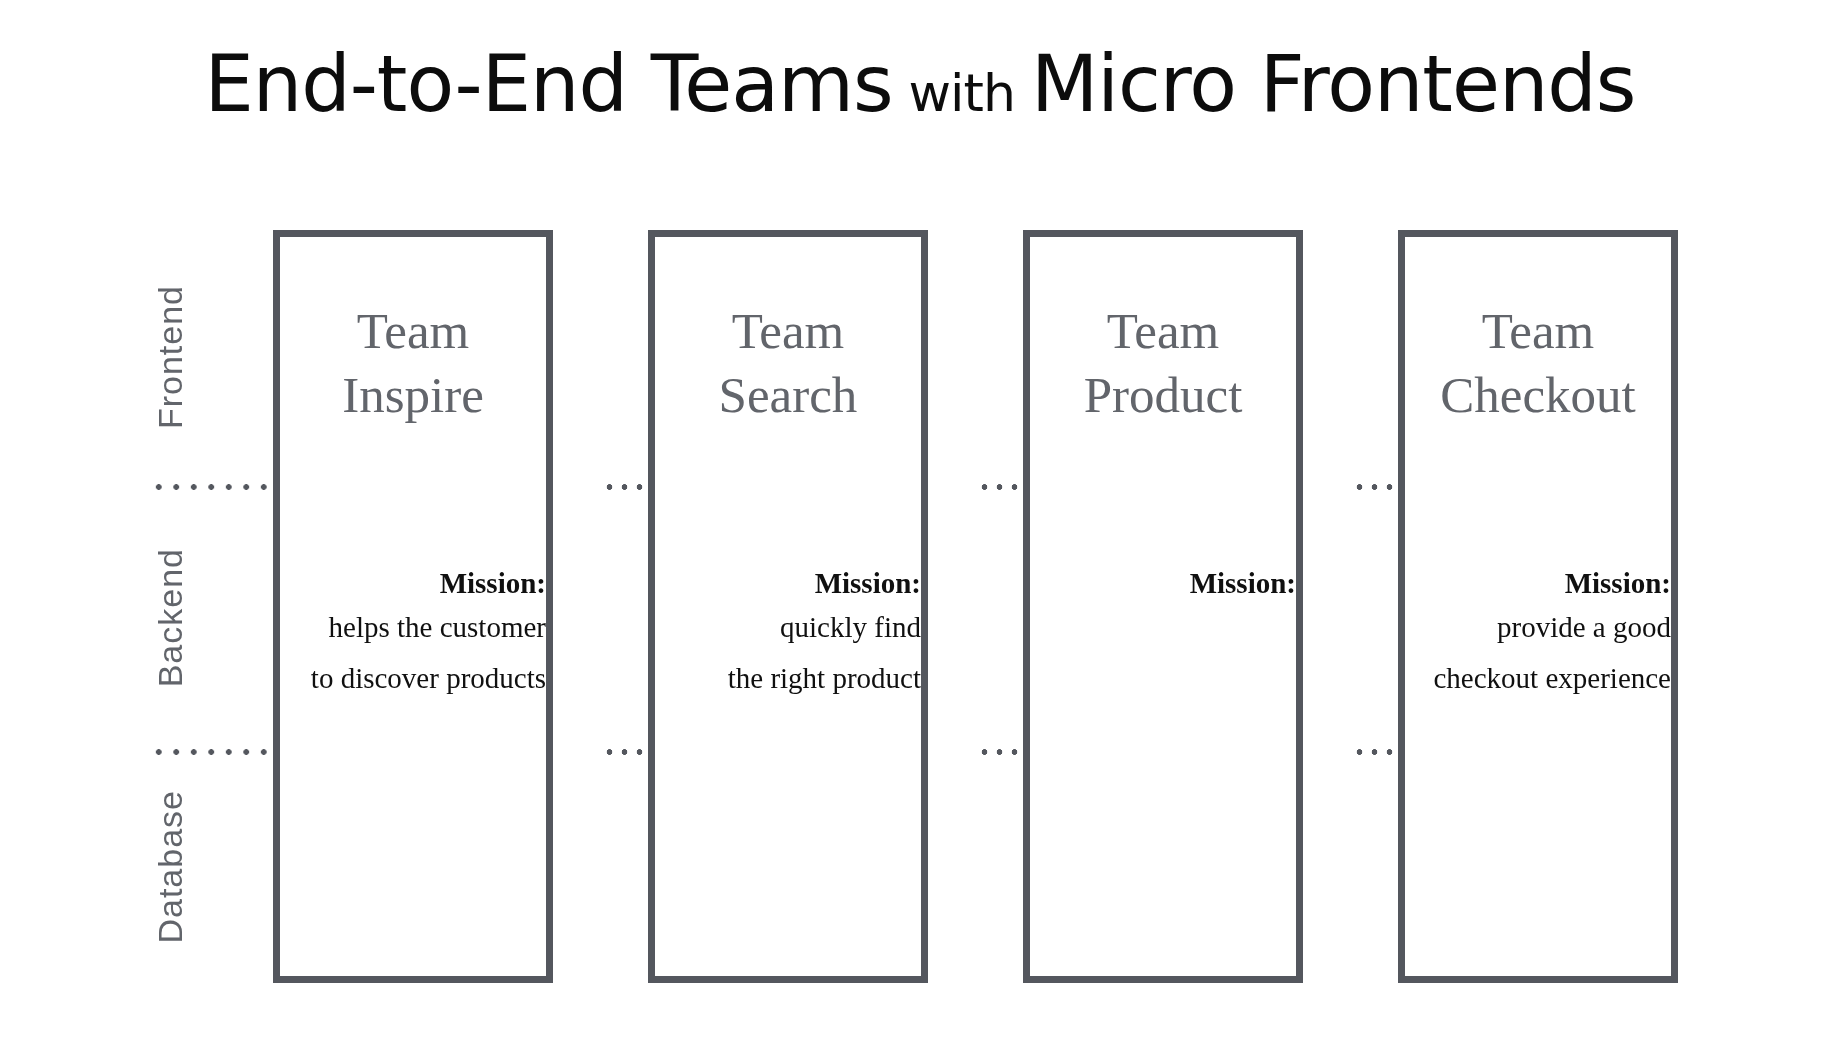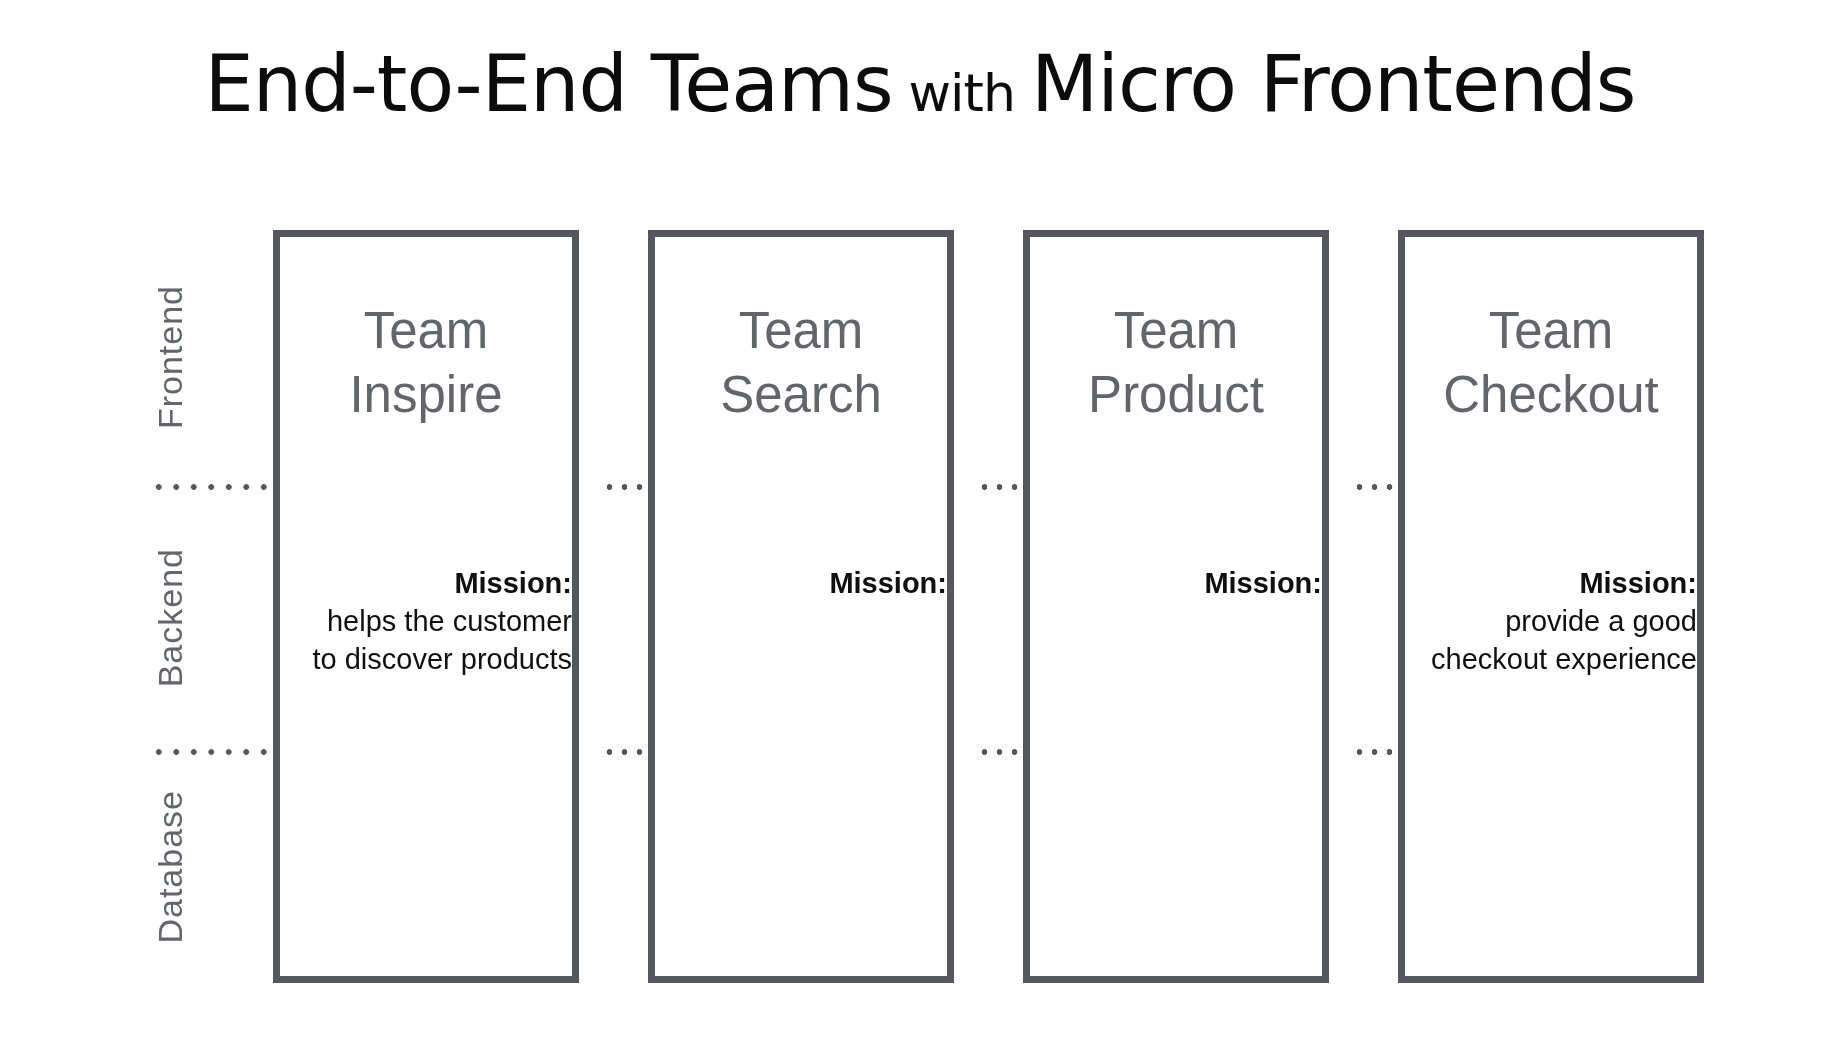--- a/index.html
+++ b/index.html
@@ -51,23 +51,24 @@
     color:var(--muted_text,#62656b);
     white-space:nowrap;
   }
   .layer-frontend{top:230px;height:255px;}
   .layer-backend{top:485px;height:265px;}
   .layer-database{top:750px;height:233px;}
   
   .team-box{
     position:absolute;
     top:230px;
-    width:306px;height:753px;
+    width:280px;height:753px;
     border:7px solid var(--border,#54575e);
     background:#ffffff;
+    font-family:Liberation Serif, serif;
   }
   .box-1{left:273px;}
   .box-2{left:648px;}
   .box-3{left:1023px;}
   .box-4{left:1398px;}
   .team-name{
     position:absolute;
     top:62px;left:0;right:0;
     text-align:center;
     font-size:51px;
@@ -81,21 +82,21 @@
     text-align:right;
     color:var(--mission_text,#101010);
   }
   .mission-label{
     font-size:29px;
     font-weight:700;
     line-height:38px;
   }
   .mission-text{
     font-size:29px;
-    line-height:38px;
+    line-height:51px;
     white-space:pre-line;
   }
   
   .dots{
     position:absolute;
     height:8px;
     background-image:radial-gradient(circle,var(--dots,#54575e) 2.6px,transparent 3.1px);
     background-repeat:repeat-x;
     background-position:left center;
   }
@@ -141,20 +142,22 @@
       <div class="mission-text">helps the customer
 to discover products</div>
     </div>
   </section>
 
   <section class="team-box box-2">
     <div class="team-name">Team
 Search</div>
     <div class="mission">
       <div class="mission-label">Mission:</div>
+      <div class="mission-text">quickly find
+the right product</div>
     </div>
   </section>
 
   <section class="team-box box-3">
     <div class="team-name">Team
 Product</div>
     <div class="mission">
       <div class="mission-label">Mission:</div>
     </div>
   </section>

